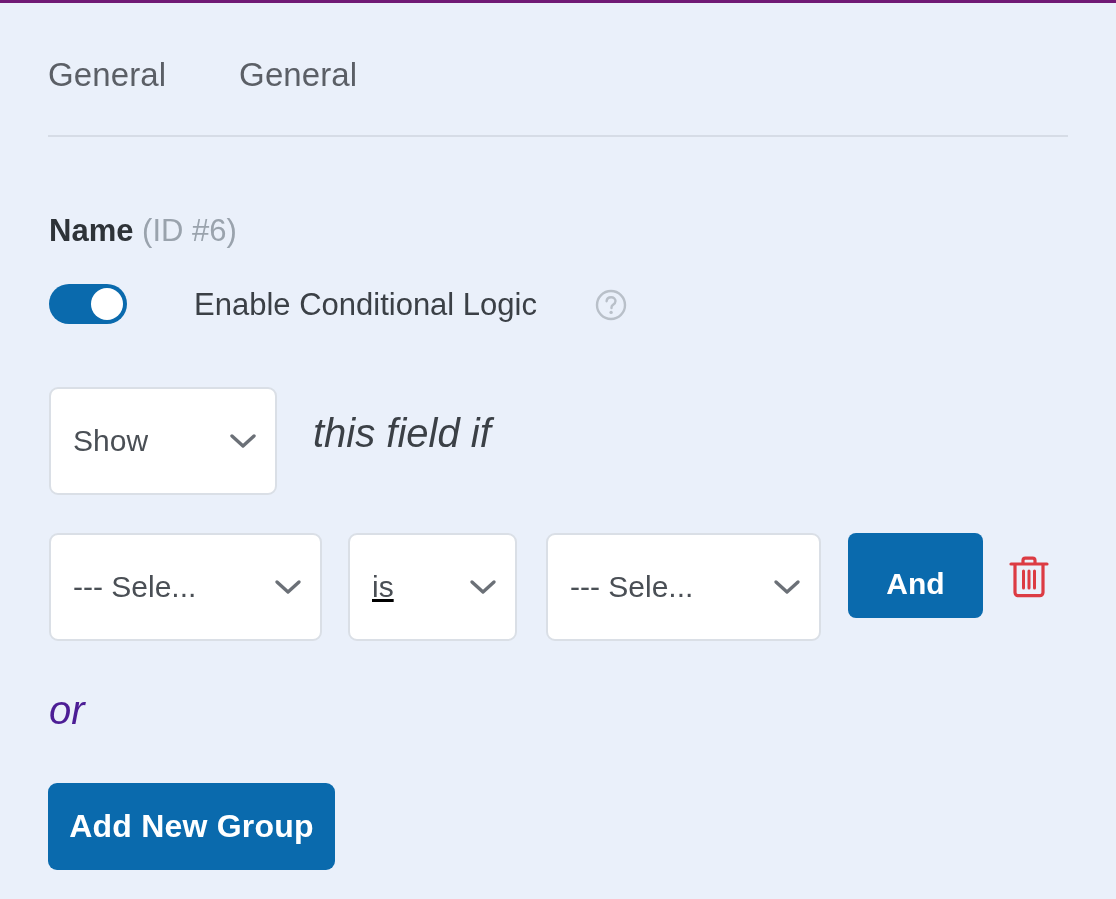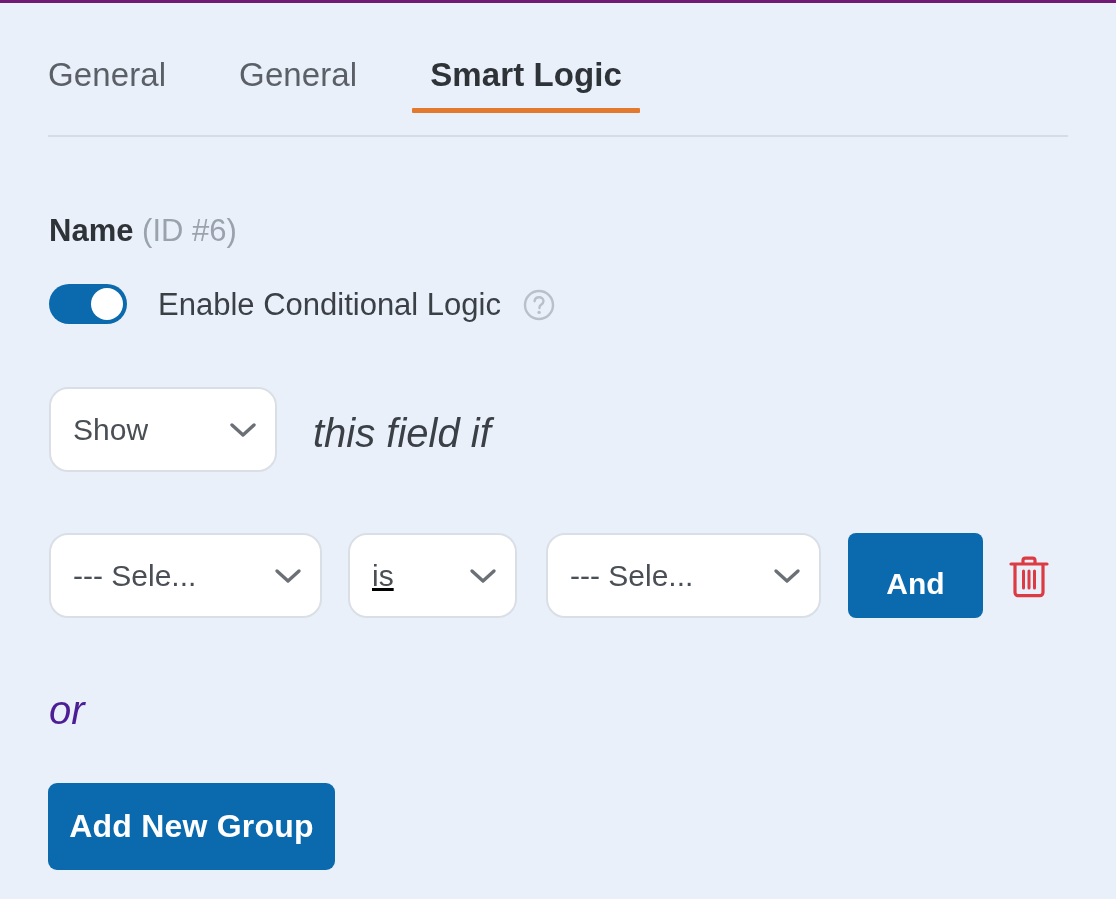--- a/index.html
+++ b/index.html
@@ -96,20 +96,21 @@
   }
 
   
   .toggle-row {
     position: absolute;
     left: 49px;
     top: 278px;
     display: flex;
     align-items: center;
     height: 46px;
+    gap: 36px;
   }
   .switch {
     width: 78px;
     height: 40px;
     border-radius: 20px;
     background: #0a6aad;
     position: relative;
     flex: 0 0 auto;
     cursor: pointer;
   }
@@ -137,22 +138,22 @@
     cursor: pointer;
     position: relative;
     top: 1px;
   }
   .help-icon svg { display: block; }
 
   
   .sel {
     background: #ffffff;
     border: 2px solid #dadfe6;
-    border-radius: 19px;
-    height: 85px;
+    border-radius: 9px;
+    height: 108px;
     box-sizing: border-box;
     display: flex;
     align-items: center;
     justify-content: space-between;
     padding: 0 18px 0 22px;
     cursor: pointer;
     position: absolute;
   }
   .sel .sel-txt {
     font-size: 30px;
@@ -252,21 +253,20 @@
 </style>
 </head>
 <body>
 
 <div id="app">
 
   <div class="tabs-wrap">
     <div class="tabs-row">
       <div class="tab">General</div>
       <div class="tab">General</div>
-      <div class="tab active">Smart Logic</div>
     </div>
     <div class="tabs-divider"></div>
   </div>
 
   <div class="field-title">
     <span class="nm">Name</span>
     <span class="idnum">(ID #6)</span>
   </div>
 
   <div class="toggle-row">

